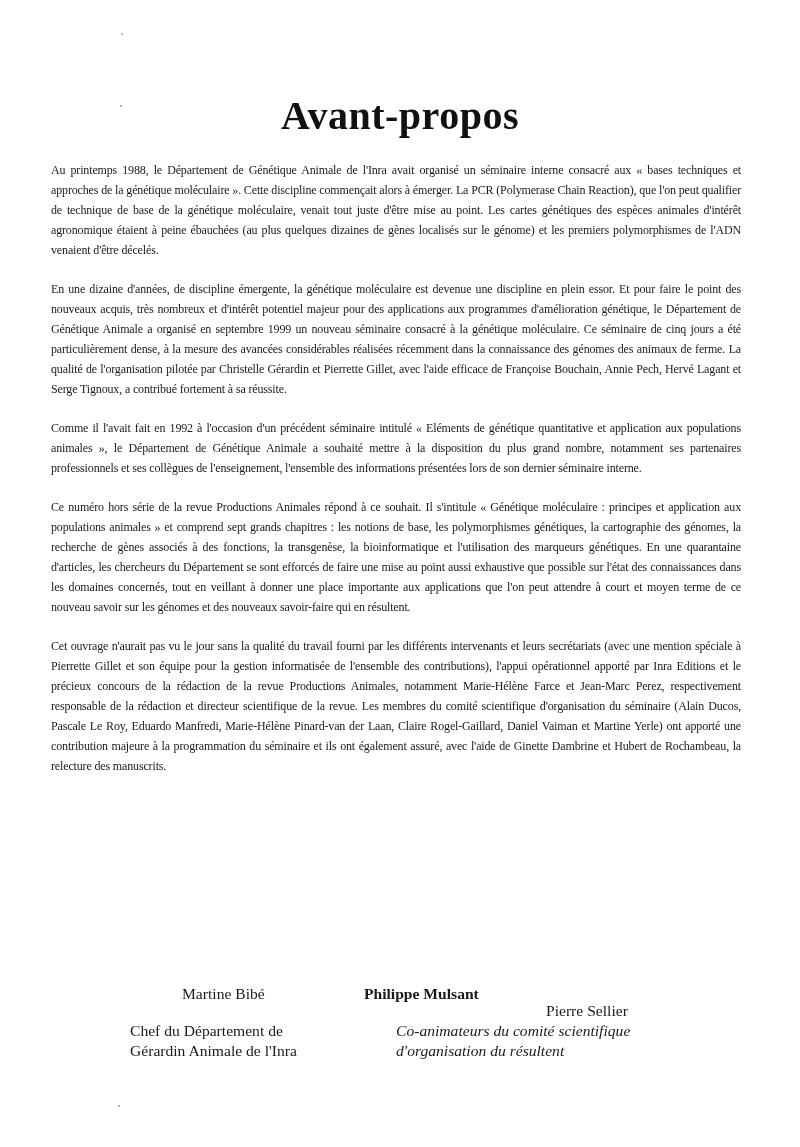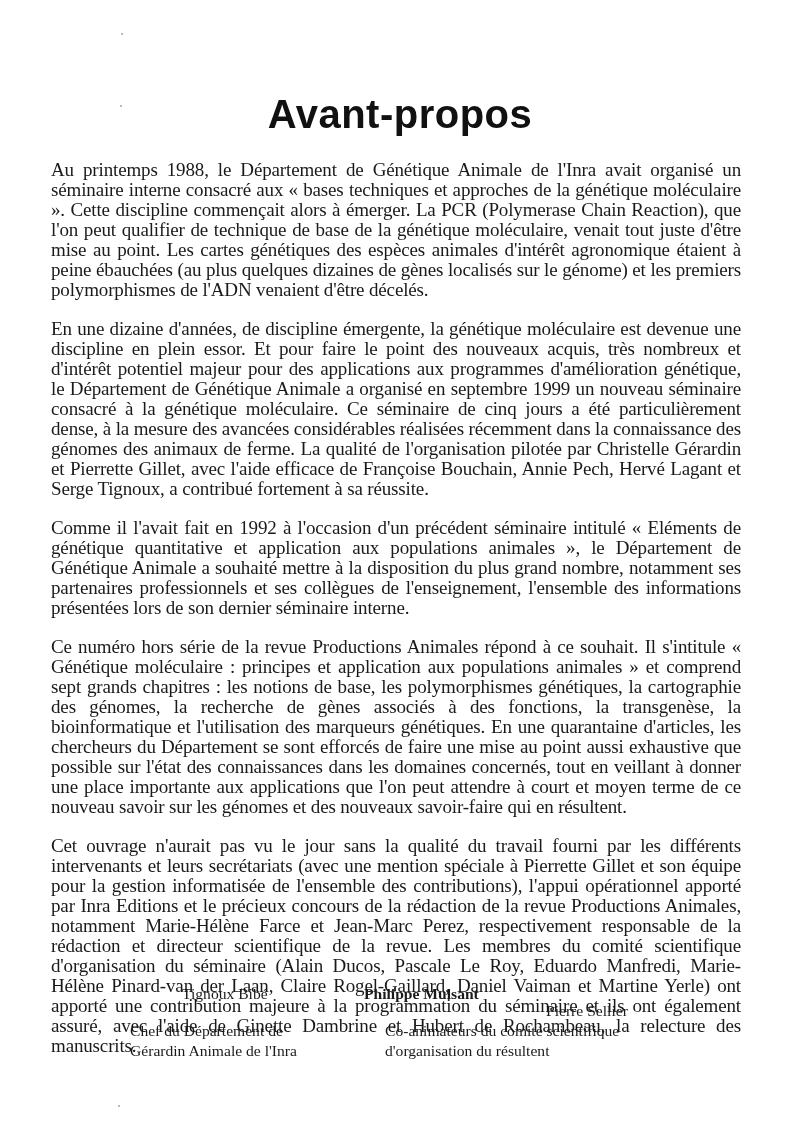--- a/index.html
+++ b/index.html
@@ -14,36 +14,36 @@
       overflow: hidden;
       font-family: "Liberation Serif", "DejaVu Serif", serif;
       color: #1a1a1a;
     }
     .page-title {
       position: absolute;
       top: 92px;
       left: 0;
       width: 800px;
       text-align: center;
-      font-family: Liberation Sans, sans-serif;
+      font-family: Liberation Serif, serif;
       font-weight: bold;
       font-size: 40px;
       letter-spacing: 0.5px;
       color: #111;
       margin: 0;
     }
     .body-text {
       position: absolute;
       top: 160px;
       left: 51px;
       width: 690px;
     }
     .para {
       margin: 0 0 19px 0;
-      font-size: 19px;
+      font-size: 12px;
       line-height: 20px;
       text-align: justify;
       letter-spacing: -0.15px;
     }
     .para.last {
       text-align: left;
     }
     .signatures {
       position: absolute;
       top: 984px;
@@ -79,25 +79,25 @@
 
 <div class="body-text">
   <p class="para">Au printemps 1988, le Département de Génétique Animale de l'Inra avait organisé un séminaire interne consacré aux « bases techniques et approches de la génétique moléculaire ». Cette discipline commençait alors à émerger. La PCR (Polymerase Chain Reaction), que l'on peut qualifier de technique de base de la génétique moléculaire, venait tout juste d'être mise au point. Les cartes génétiques des espèces animales d'intérêt agronomique étaient à peine ébauchées (au plus quelques dizaines de gènes localisés sur le génome) et les premiers polymorphismes de l'ADN venaient d'être décelés.</p>
   <p class="para">En une dizaine d'années, de discipline émergente, la génétique moléculaire est devenue une discipline en plein essor. Et pour faire le point des nouveaux acquis, très nombreux et d'intérêt potentiel majeur pour des applications aux programmes d'amélioration génétique, le Département de Génétique Animale a organisé en septembre 1999 un nouveau séminaire consacré à la génétique moléculaire. Ce séminaire de cinq jours a été particulièrement dense, à la mesure des avancées considérables réalisées récemment dans la connaissance des génomes des animaux de ferme. La qualité de l'organisation pilotée par Christelle Gérardin et Pierrette Gillet, avec l'aide efficace de Françoise Bouchain, Annie Pech, Hervé Lagant et Serge Tignoux, a contribué fortement à sa réussite.</p>
   <p class="para">Comme il l'avait fait en 1992 à l'occasion d'un précédent séminaire intitulé « Eléments de génétique quantitative et application aux populations animales », le Département de Génétique Animale a souhaité mettre à la disposition du plus grand nombre, notamment ses partenaires professionnels et ses collègues de l'enseignement, l'ensemble des informations présentées lors de son dernier séminaire interne.</p>
   <p class="para">Ce numéro hors série de la revue Productions Animales répond à ce souhait. Il s'intitule « Génétique moléculaire : principes et application aux populations animales » et comprend sept grands chapitres : les notions de base, les polymorphismes génétiques, la cartographie des génomes, la recherche de gènes associés à des fonctions, la transgenèse, la bioinformatique et l'utilisation des marqueurs génétiques. En une quarantaine d'articles, les chercheurs du Département se sont efforcés de faire une mise au point aussi exhaustive que possible sur l'état des connaissances dans les domaines concernés, tout en veillant à donner une place importante aux applications que l'on peut attendre à court et moyen terme de ce nouveau savoir sur les génomes et des nouveaux savoir-faire qui en résultent.</p>
   <p class="para">Cet ouvrage n'aurait pas vu le jour sans la qualité du travail fourni par les différents intervenants et leurs secrétariats (avec une mention spéciale à Pierrette Gillet et son équipe pour la gestion informatisée de l'ensemble des contributions), l'appui opérationnel apporté par Inra Editions et le précieux concours de la rédaction de la revue Productions Animales, notamment Marie-Hélène Farce et Jean-Marc Perez, respectivement responsable de la rédaction et directeur scientifique de la revue. Les membres du comité scientifique d'organisation du séminaire (Alain Ducos, Pascale Le Roy, Eduardo Manfredi, Marie-Hélène Pinard-van der Laan, Claire Rogel-Gaillard, Daniel Vaiman et Martine Yerle) ont apporté une contribution majeure à la programmation du séminaire et ils ont également assuré, avec l'aide de Ginette Dambrine et Hubert de Rochambeau, la relecture des manuscrits.</p>
 </div>
 
 <div class="signatures">
-  <span class="sig-name" style="left:182px;top:0;">Tignoux Bibé</span>
+  <span class="sig-name" style="left:182px;top:0;">Martine Bibé</span>
   <span class="sig-name" style="left:364px;top:0;font-weight:bold;">Philippe Mulsant</span>
   <span class="sig-name" style="left:546px;top:0;margin-top:17px;">Pierre Sellier</span>
 
   <div class="sig-role" style="left:130px;top:37px;width:210px;">
     <div>Chef du Département de</div>
     <div>Gérardin Animale de l'Inra</div>
   </div>
-  <div class="sig-role" style="left:385px;top:37px;width:256px;">
+  <div class="sig-role" style="left:396px;top:37px;width:256px;font-style:italic;">
     <div>Co-animateurs du comité scientifique</div>
     <div>d'organisation du résultent</div>
   </div>
 </div>
 
 </body></html>

